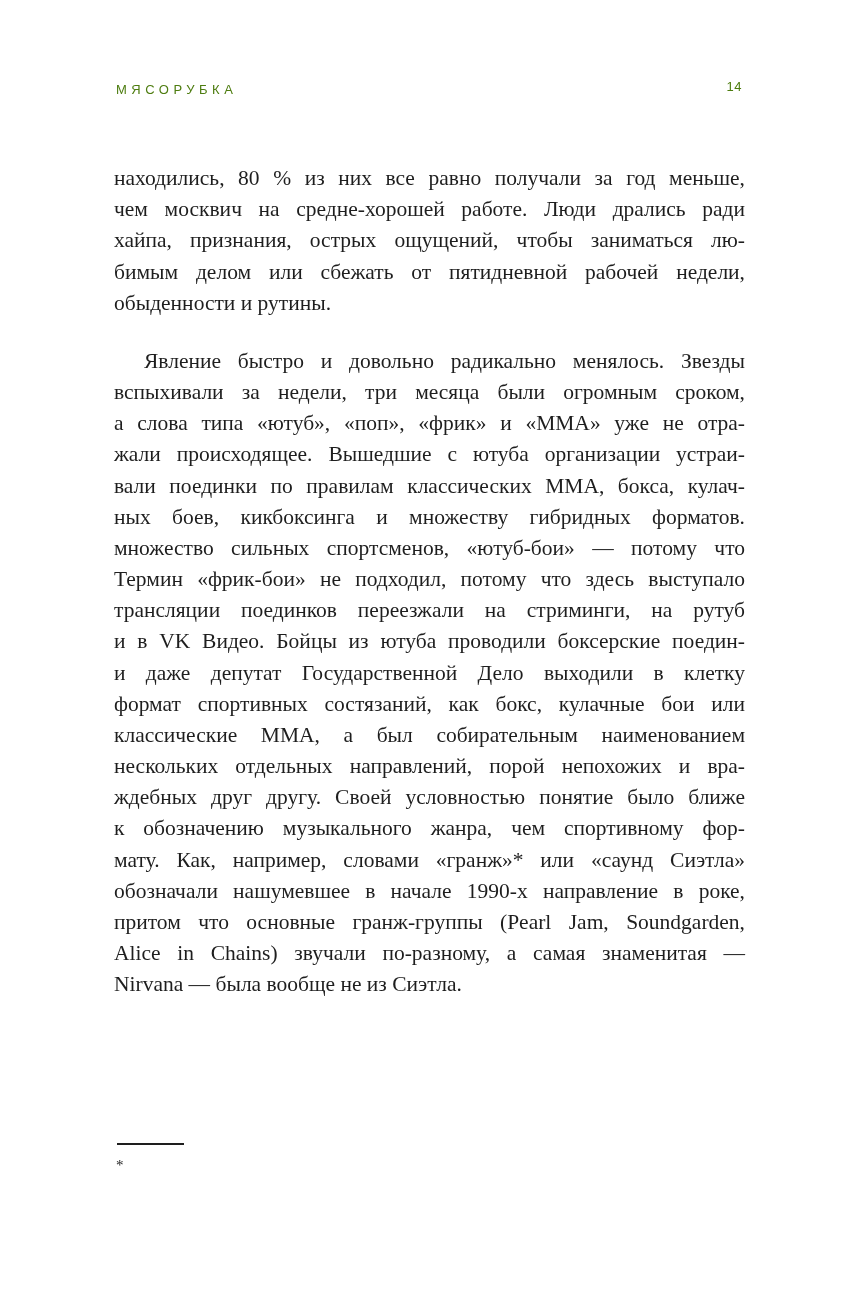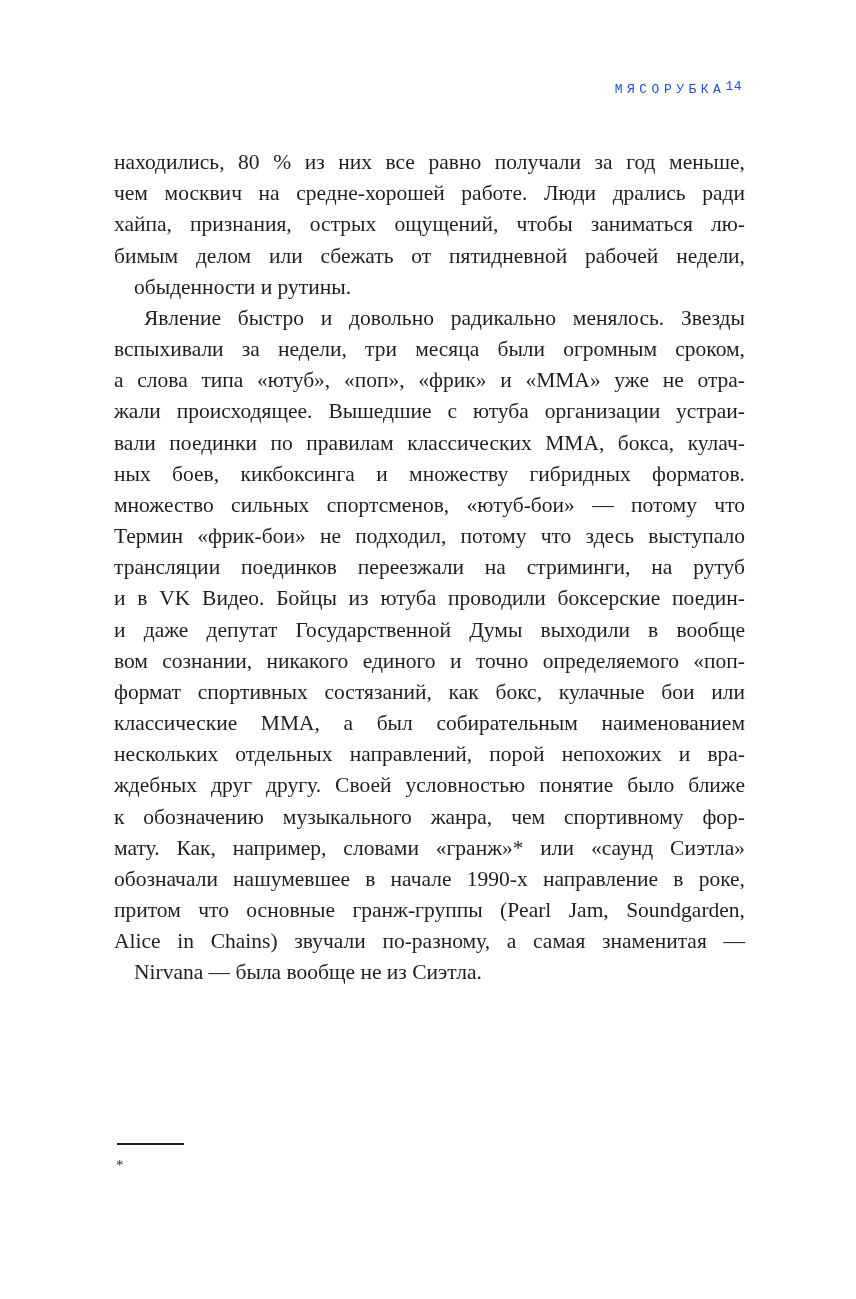--- a/index.html
+++ b/index.html
@@ -6,38 +6,38 @@
   body {
     width: 856px; height: 1299px;
     background: #ffffff;
     position: relative;
     font-family: "Liberation Serif", serif;
     color: #1e1e1e;
     overflow: hidden;
   }
   .running-head {
     position: absolute; top: 82px; left: 116px; width: 626px;
-    display: flex; justify-content: flex-end; align-items: flex-start;
-    font-family: Liberation Mono, monospace;
-    color: #1d4ed8;
+    display: flex; justify-content: space-between; align-items: flex-start;
+    font-family: Liberation Sans, sans-serif;
+    color: #4d7c0f;
   }
   .running-title { font-size: 13px; letter-spacing: 4.5px; font-weight: 400; }
   .page-number { font-size: 13px; letter-spacing: 0.5px; font-weight: 400; margin-top: -3px; }
 
   .body-text {
-    position: absolute; top: 147px; left: 114px; width: 631px;
+    position: absolute; top: 163px; left: 114px; width: 631px;
     font-size: 21.5px; line-height: 31.17px;
   }
   .line {
     text-align: justify;
     text-align-last: justify;
     white-space: nowrap;
   }
-  .line.indent { padding-left: 30px; }
-  .line.end { text-align-last: left; margin-left: 20px; }
+  .line.indent { padding-left: 30px; margin-top: 27px; }
+  .line.end { text-align-last: left; }
 
   .footnote { position: absolute; left: 114px; top: 1143px; width: 631px; }
   .fn-rule { width: 67px; height: 2px; background: #1e1e1e; margin-left: 3px; }
   .fn-row { margin-top: 9px; display: flex; font-size: 16.5px; line-height: 22px; }
   .fn-marker { width: 33px; padding-left: 2px; font-size: 15px; }
   .fn-term { font-style: italic; }
 </style>
 </head>
 <body>
 
@@ -58,24 +58,23 @@
     <div class="line indent">Явление быстро и довольно радикально менялось. Звезды</div>
     <div class="line">вспыхивали за недели, три месяца были огромным сроком,</div>
     <div class="line">а слова типа «ютуб», «поп», «фрик» и «ММА» уже не отра-</div>
     <div class="line">жали происходящее. Вышедшие с ютуба организации устраи-</div>
     <div class="line">вали поединки по правилам классических ММА, бокса, кулач-</div>
     <div class="line">ных боев, кикбоксинга и множеству гибридных форматов.</div>
     <div class="line">множество сильных спортсменов, «ютуб-бои» — потому что</div>
     <div class="line">Термин «фрик-бои» не подходил, потому что здесь выступало</div>
     <div class="line">трансляции поединков переезжали на стриминги, на рутуб</div>
     <div class="line">и в VK Видео. Бойцы из ютуба проводили боксерские поедин-</div>
-    <div class="line">и даже депутат Государственной Думы выходили в вообще</div>
+    <div class="line">и даже депутат Государственной Дело выходили в клетку</div>
   </div>
   <div>
-    <div class="line">вом сознании, никакого единого и точно определяемого «поп-</div>
     <div class="line">формат спортивных состязаний, как бокс, кулачные бои или</div>
     <div class="line">классические ММА, а был собирательным наименованием</div>
     <div class="line">нескольких отдельных направлений, порой непохожих и вра-</div>
     <div class="line">ждебных друг другу. Своей условностью понятие было ближе</div>
     <div class="line">к обозначению музыкального жанра, чем спортивному фор-</div>
     <div class="line">мату. Как, например, словами «гранж»* или «саунд Сиэтла»</div>
     <div class="line">обозначали нашумевшее в начале 1990-х направление в роке,</div>
     <div class="line">притом что основные гранж-группы (Pearl Jam, Soundgarden,</div>
     <div class="line">Alice in Chains) звучали по-разному, а самая знаменитая —</div>
     <div class="line end">Nirvana — была вообще не из Сиэтла.</div>

